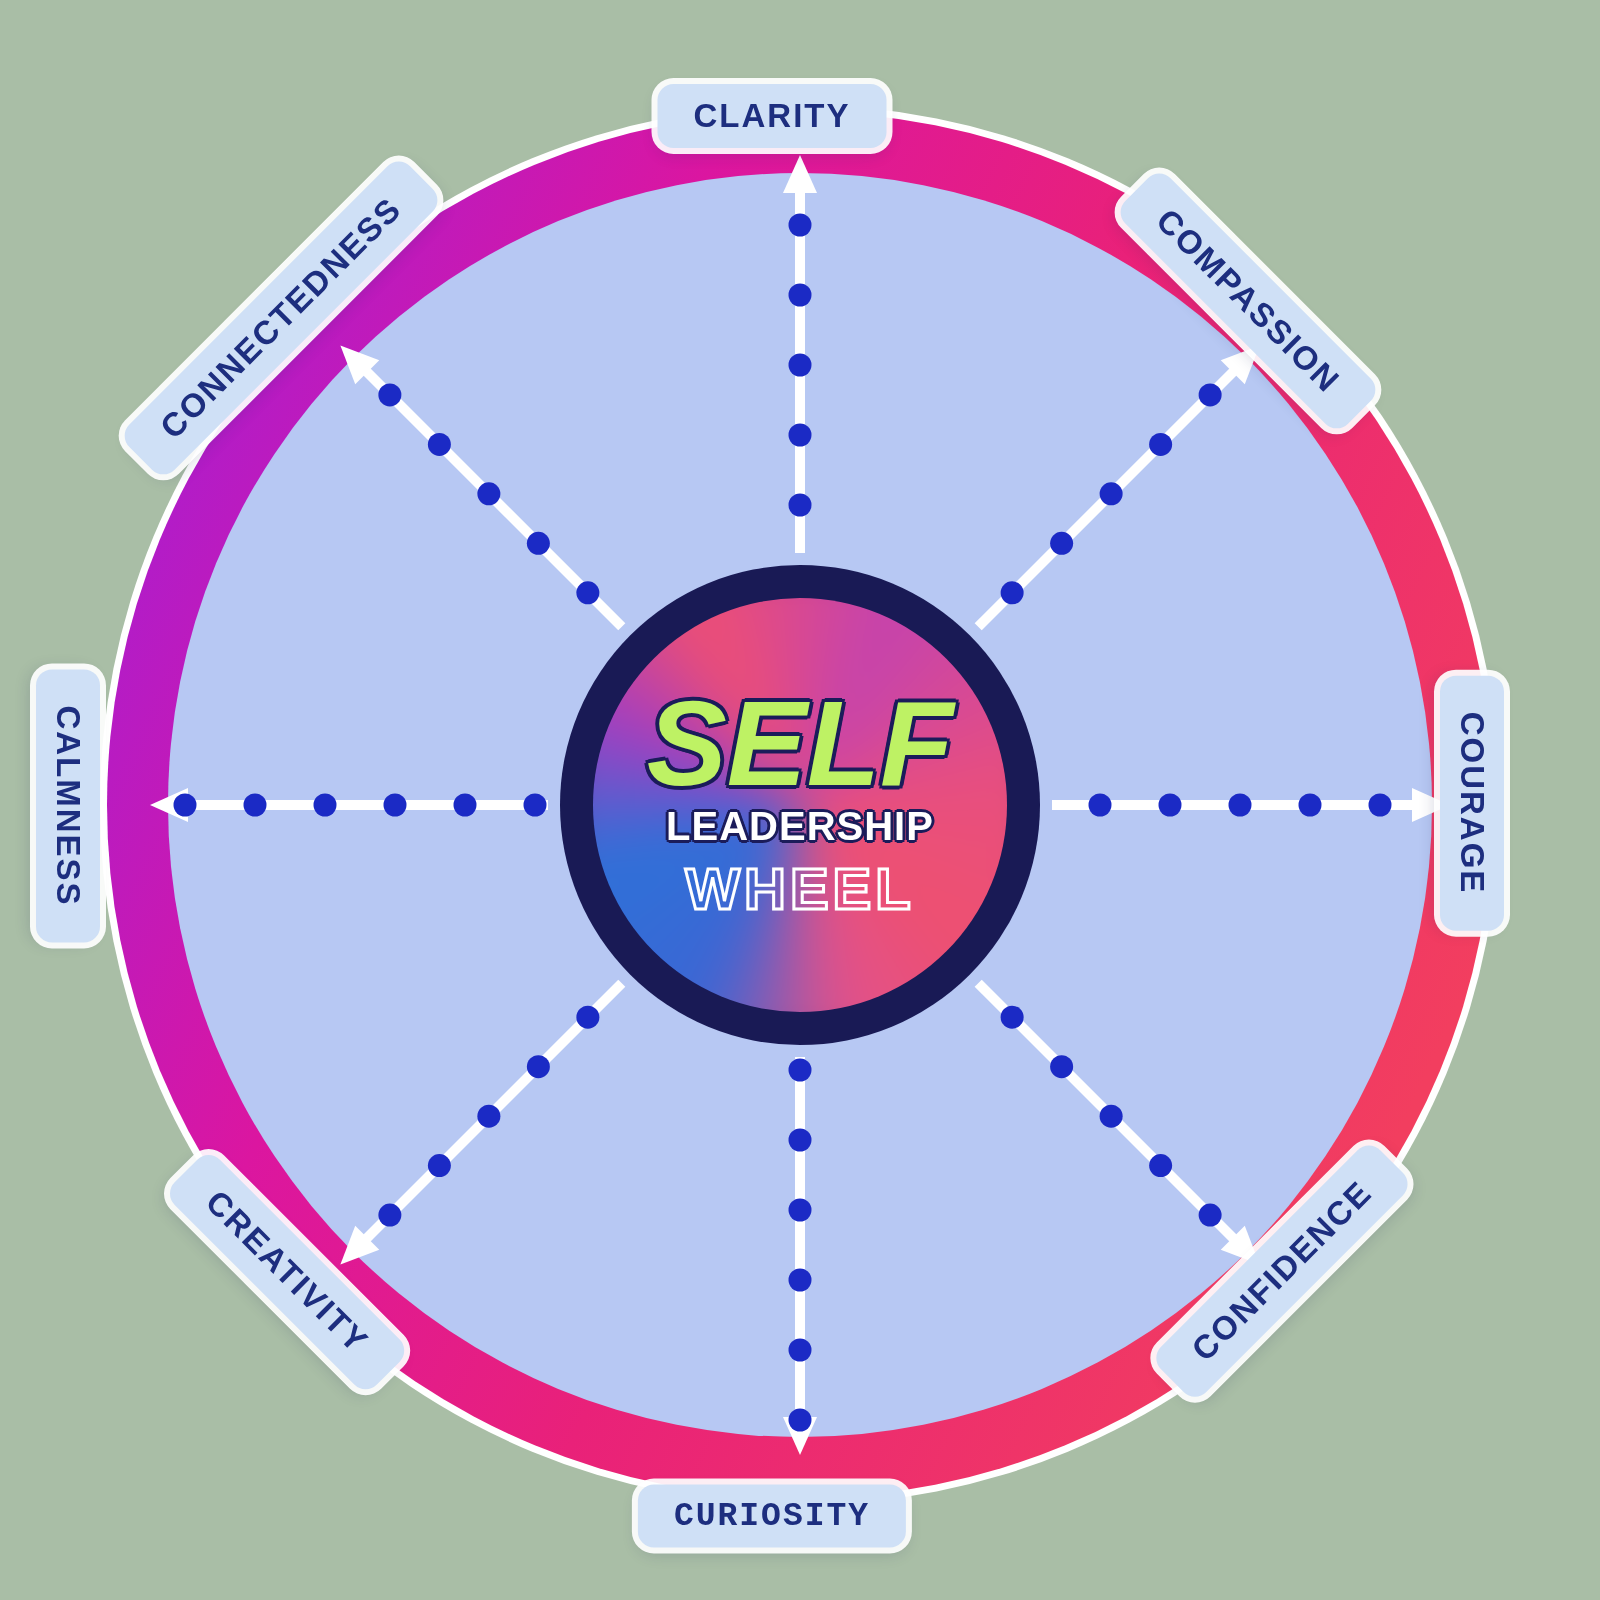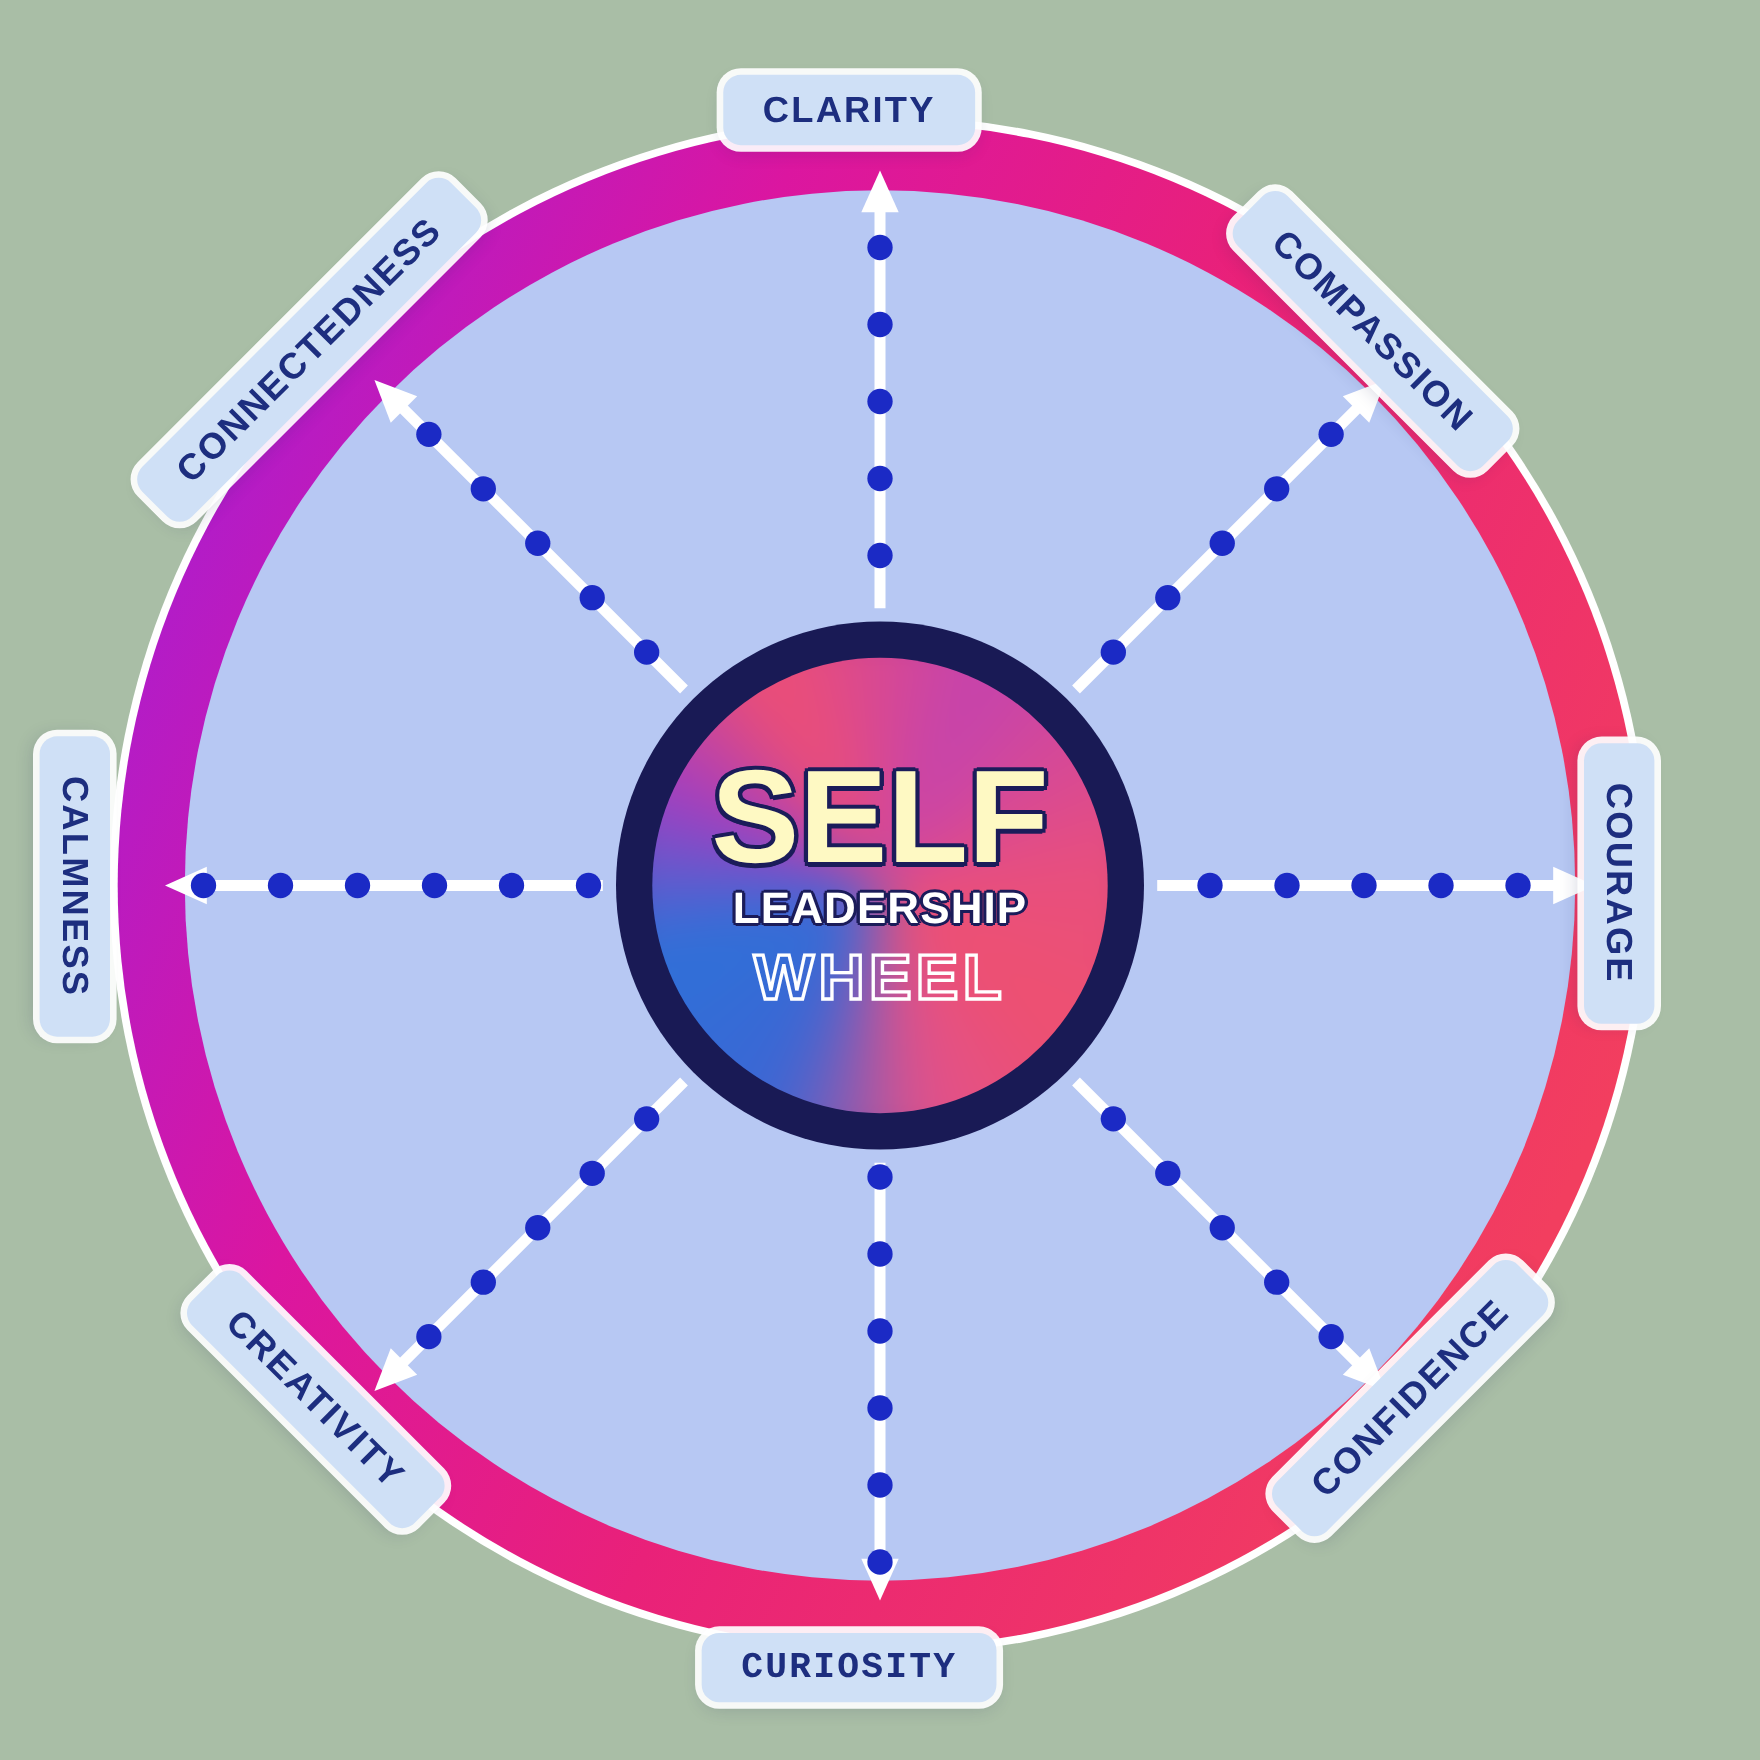--- a/index.html
+++ b/index.html
@@ -19,21 +19,21 @@
     background:var(--pill-bg,#cfe0f6);
     color:var(--pill-text,#1d2e7f);
     font-weight:700;
     font-size:33px;
     letter-spacing:2px;
     padding:13px 36px;
     border-radius:16px;
     white-space:nowrap;
     box-shadow:0 0 0 6px rgba(255,255,255,.92), 0 6px 16px rgba(25,35,90,.18);
   }
-  .pill-clarity      {left:772px;  top:100px;}
+  .pill-clarity      {left:772px;  top:116px;}
   .pill-compassion   {left:1248px; top:301px;  transform:translate(-50%,-50%) rotate(45deg);}
   .pill-courage      {left:1472px; top:803px;  transform:translate(-50%,-50%) rotate(90deg);}
   .pill-confidence   {left:1282px; top:1271px; transform:translate(-50%,-50%) rotate(-45deg);}
   .pill-curiosity    {left:772px;  top:1516px;font-family:Liberation Mono, monospace;}
   .pill-creativity   {left:287px;  top:1272px; transform:translate(-50%,-50%) rotate(45deg);}
   .pill-calmness     {left:68px;   top:806px;  transform:translate(-50%,-50%) rotate(90deg);}
   .pill-connectedness{left:281px;  top:318px;  transform:translate(-50%,-50%) rotate(-45deg);}
 
   
   #center{
@@ -47,23 +47,24 @@
     background:conic-gradient(from -30deg at 50% 50%,
       #ef4f72, #c443ae 55deg, #e84f7e 115deg, #ee5070 160deg,
       #e0518c 200deg, #3c66d4 235deg, #2e71d8 285deg, #a53dc0 325deg, #ef4f72 360deg);
     filter:blur(26px);
   }
   #center-text{
     position:absolute;inset:0;z-index:2;
     display:flex;flex-direction:column;align-items:center;justify-content:center;
   }
   .ct1{
-    font-size:120px;font-weight:900;color:#fef9c3;line-height:.92;letter-spacing:0px;
+    font-size:120px;font-weight:900;color:#bef264;line-height:.92;letter-spacing:0px;
     text-shadow:4px 0 0 #1b1c5a,-4px 0 0 #1b1c5a,0 4px 0 #1b1c5a,0 -4px 0 #1b1c5a,
                 3px 3px 0 #1b1c5a,-3px 3px 0 #1b1c5a,3px -3px 0 #1b1c5a,-3px -3px 0 #1b1c5a;
+    font-style:italic;
   }
   .ct2{
     font-size:40px;font-weight:900;color:#ffffff;letter-spacing:1px;margin-top:6px;
     text-shadow:3px 0 0 #1b1c5a,-3px 0 0 #1b1c5a,0 3px 0 #1b1c5a,0 -3px 0 #1b1c5a,
                 2px 2px 0 #1b1c5a,-2px 2px 0 #1b1c5a,2px -2px 0 #1b1c5a,-2px -2px 0 #1b1c5a;
   }
   .ct3{
     font-size:58px;font-weight:700;letter-spacing:4px;margin-top:6px;
     color:transparent;-webkit-text-stroke:3px #ffffff;
   }

